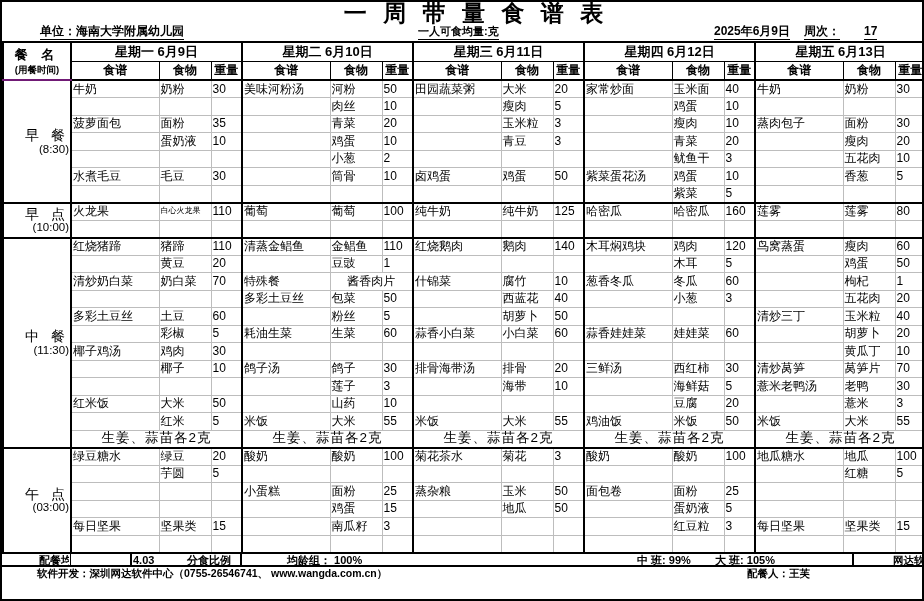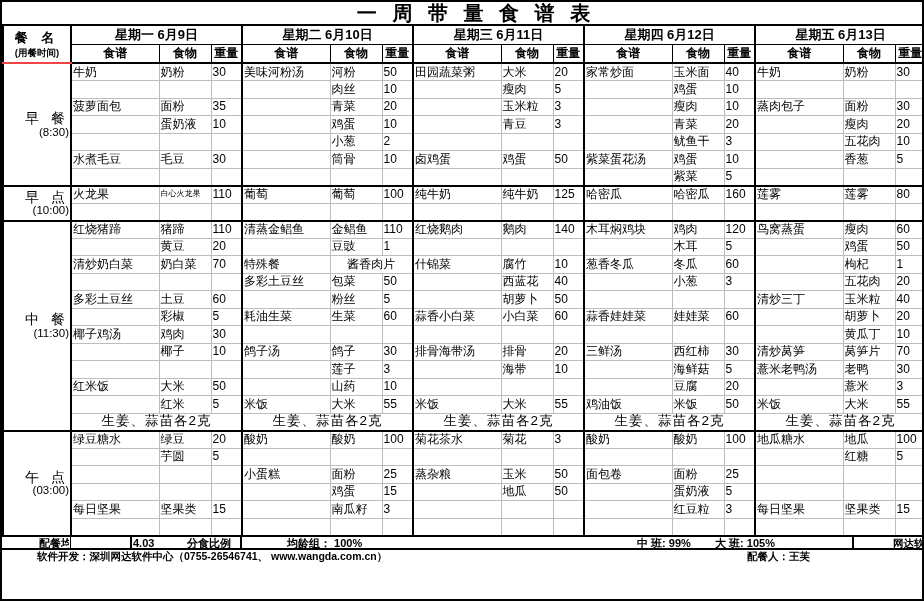--- a/index.html
+++ b/index.html
@@ -4,35 +4,35 @@
 <style>
   * { box-sizing: border-box; }
   html,body { margin:0; padding:0; }
   body {
     width:924px; height:601px; overflow:hidden;
     background:#ffffff; color:#000;
     font-family:"Liberation Sans","DejaVu Sans",sans-serif;
   }
   .sheet { width:924px; height:601px; border:2px solid #000; background:#fff; overflow:hidden; }
 
-  .titlebar { height:22px; line-height:23px; text-align:center; font-size:20px; font-weight:bold; letter-spacing:5px;margin-left:28px; }
+  .titlebar { height:22px; line-height:23px; text-align:center; font-size:23px; font-weight:bold; letter-spacing:5px;margin-left:28px; }
 
   .inforow { height:17px; position:relative; font-size:12px; font-weight:bold; }
   .inforow span { position:absolute; top:0; line-height:15px; white-space:nowrap; }
   .u { border-bottom:1px solid #000; }
   .info-unit { left:38px; }
   .info-serving { left:416px; font-size:11px; }
   .info-date { left:712px; }
   .info-week-label { left:802px; }
   .info-week-value { left:862px; }
 
   table.menu { border-collapse:collapse; table-layout:fixed; width:924px; border:2px solid #000; }
   table.menu td, table.menu th { padding:0 1px; overflow:hidden; white-space:nowrap; }
 
-  th.mealhdr { border-right:2px solid #000; border-bottom:2px solid #ef4444; vertical-align:middle; text-align:center; }
+  th.mealhdr { border-right:2px solid #000; border-bottom:2px solid #701a75; vertical-align:middle; text-align:center; }
   th.mealhdr .t1 { font-size:13px; font-weight:bold; letter-spacing:5px; }
   th.mealhdr .t2 { font-size:9.5px; font-weight:bold; letter-spacing:0; }
 
   td.dayhdr { border:1px solid #000; font-size:13px; font-weight:bold; text-align:center; height:16px; }
   td.colhdr { border:1px solid #000; border-bottom:2px solid #000; font-size:12px; font-weight:bold; text-align:center; height:14px; }
   td.dayhdr.bL, td.colhdr.bL { border-left:2px solid #000;border-radius:8px; }
 
   tbody td { border:1px solid #bdbdbd; font-size:12px; height:17.5px; line-height:1.05; vertical-align:middle; }
   tbody td.bL { border-left:2px solid #000; }
   tbody td.bB { border-bottom:2px solid #000; }
@@ -61,20 +61,27 @@
   .f-advice { left:443px; }
   .f-person { left:745px; }
 </style>
 </head>
 <body>
 
 <div class="sheet">
 
   <div class="titlebar">一 周 带 量 食 谱 表</div>
 
+  <div class="inforow">
+    <span class="info-unit u">单位：海南大学附属幼儿园</span>
+    <span class="info-serving u">一人可食均量:克</span>
+    <span class="info-date u">2025年6月9日</span>
+    <span class="info-week-label u">周次：</span>
+    <span class="info-week-value u">17</span>
+  </div>
 
   <table class="menu">
     <colgroup>
         <col style="width: 68px;">
         <col style="width: 88px;">
         <col style="width: 52px;">
         <col style="width: 31px;">
         <col style="width: 88px;">
         <col style="width: 52px;">
         <col style="width: 31px;">

